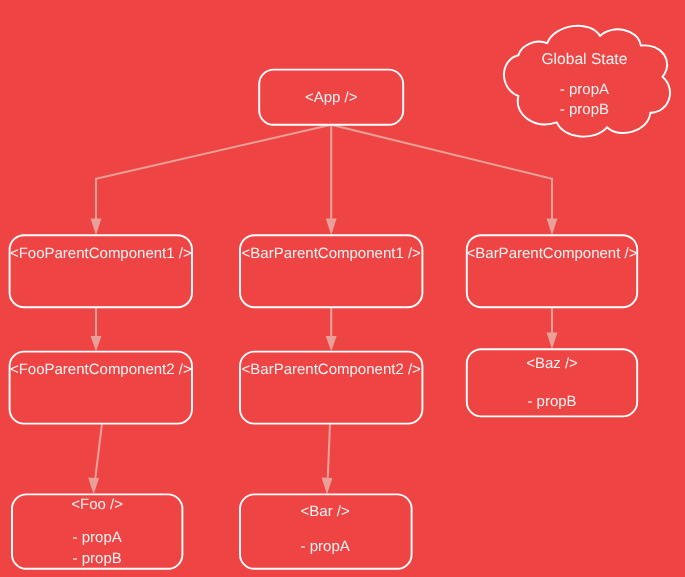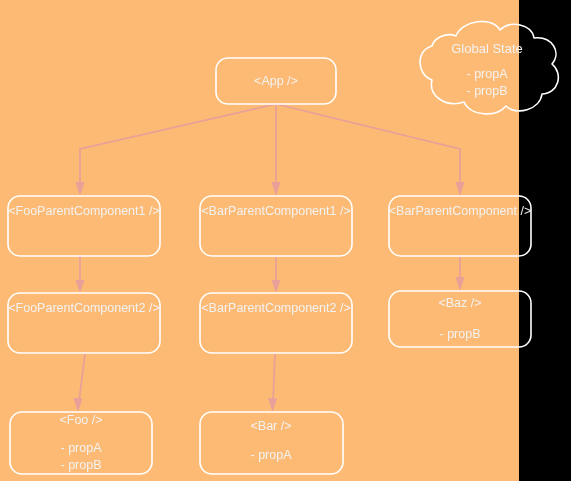--- a/index.html
+++ b/index.html
@@ -8,23 +8,23 @@
     background: #000000;
   }
   body {
     width: 571px;
     height: 481px;
     overflow: hidden;
     font-family: "Liberation Sans", sans-serif;
   }
   #diagram-root {
     position: relative;
-    width: 519px;
+    width: 571px;
     height: 481px;
-    background: #fdba74;
+    background: #ef4444;
   }
   svg.diagram {
     display: block;
     width: 571px;
     height: 481px;
   }
   .node-box {
     fill: none;
     stroke: #ffffff;
     stroke-width: 1.6;

